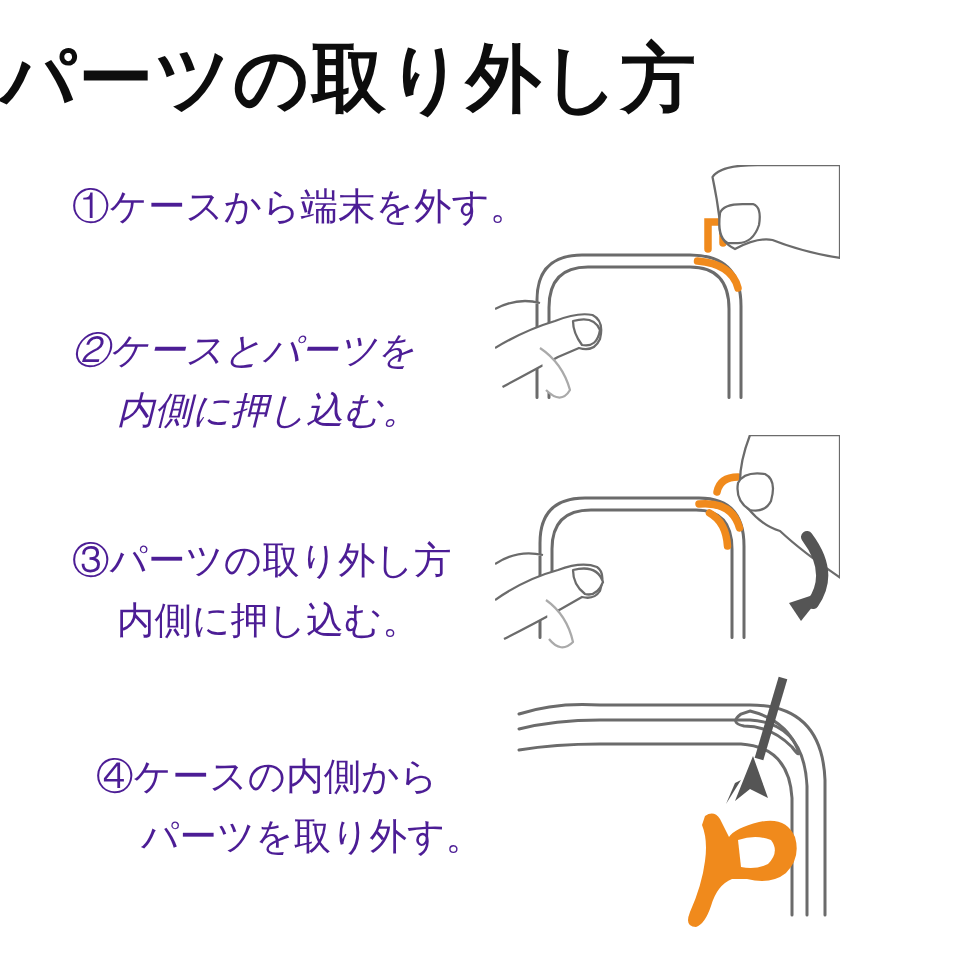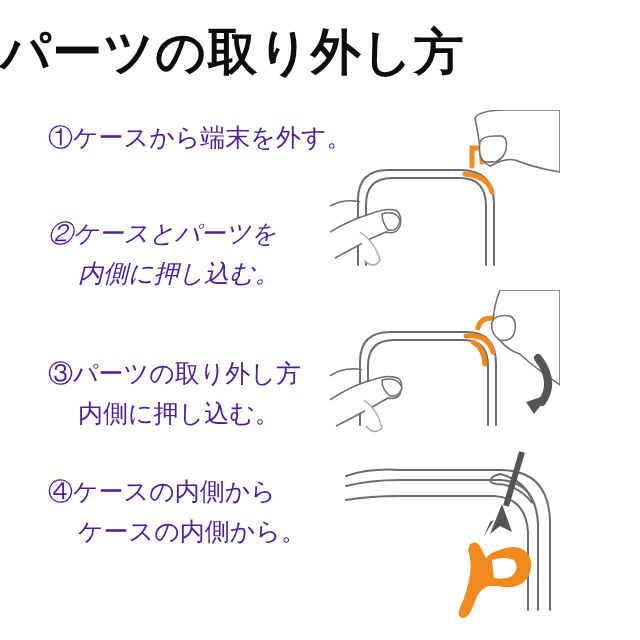--- a/index.html
+++ b/index.html
@@ -23,23 +23,23 @@
 <div class="step" style="top:214px;font-style:italic;">
   <span>②</span><span>ケースとパーツを</span>
   <span class="line2">内側に押し込む。</span>
 </div>
 
 <div class="step" style="top:354px;">
   <span>③</span><span>パーツの取り外し方</span>
   <span class="line2">内側に押し込む。</span>
 </div>
 
-<div class="step" style="top:472px;">
+<div class="step" style="top:498px;margin-left:16px;">
   <span>④</span><span>ケースの内側から</span>
-  <span class="line2">ケースの内側から。</span>
+  <span class="line2">パーツを取り外す。</span>
 </div>
 
 <svg class="illus" style="left:330px; top:110px;" width="230" height="160" viewBox="0 0 230 160">
   <g fill="none" stroke="#6b6b6b" stroke-width="2" stroke-linecap="round">
 
     <path d="M28 155 V90 Q28 60 58 60 H130 Q164 60 164 94 V155"></path>
     <path d="M36 155 V95 Q36 68 62 68 H130 Q156 68 156 96 V155"></path>
   </g>
 
   <g fill="none" stroke="#F08A1C" stroke-width="5" stroke-linecap="round">

